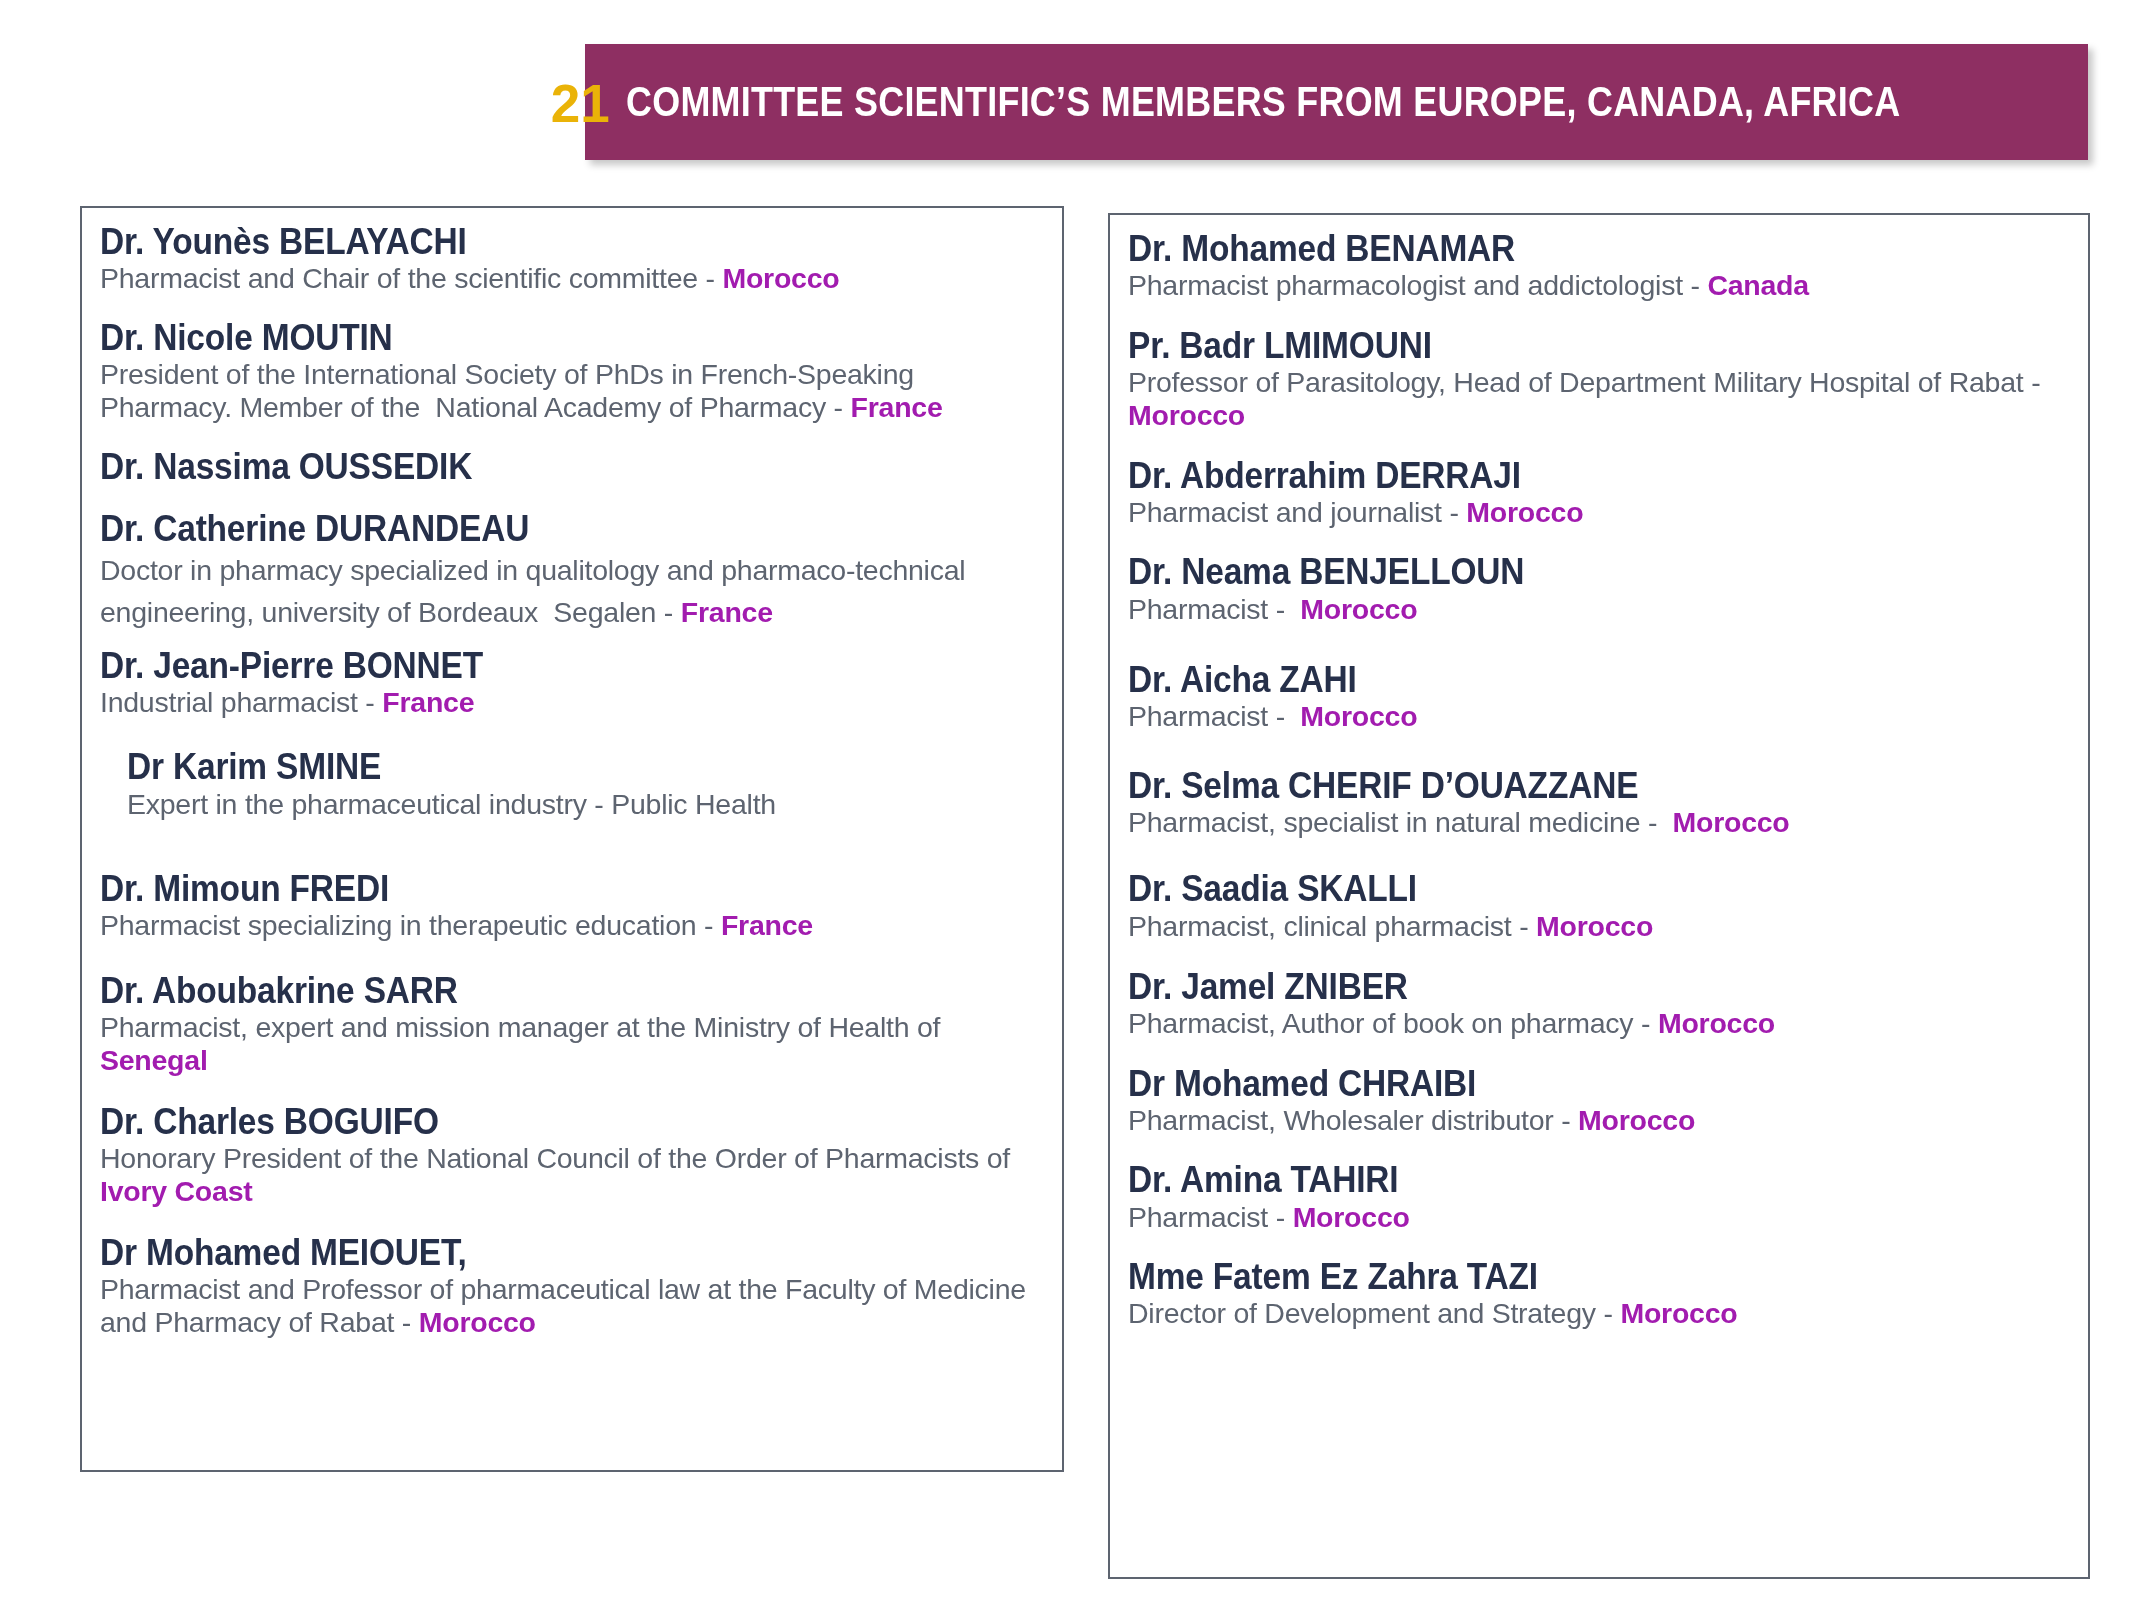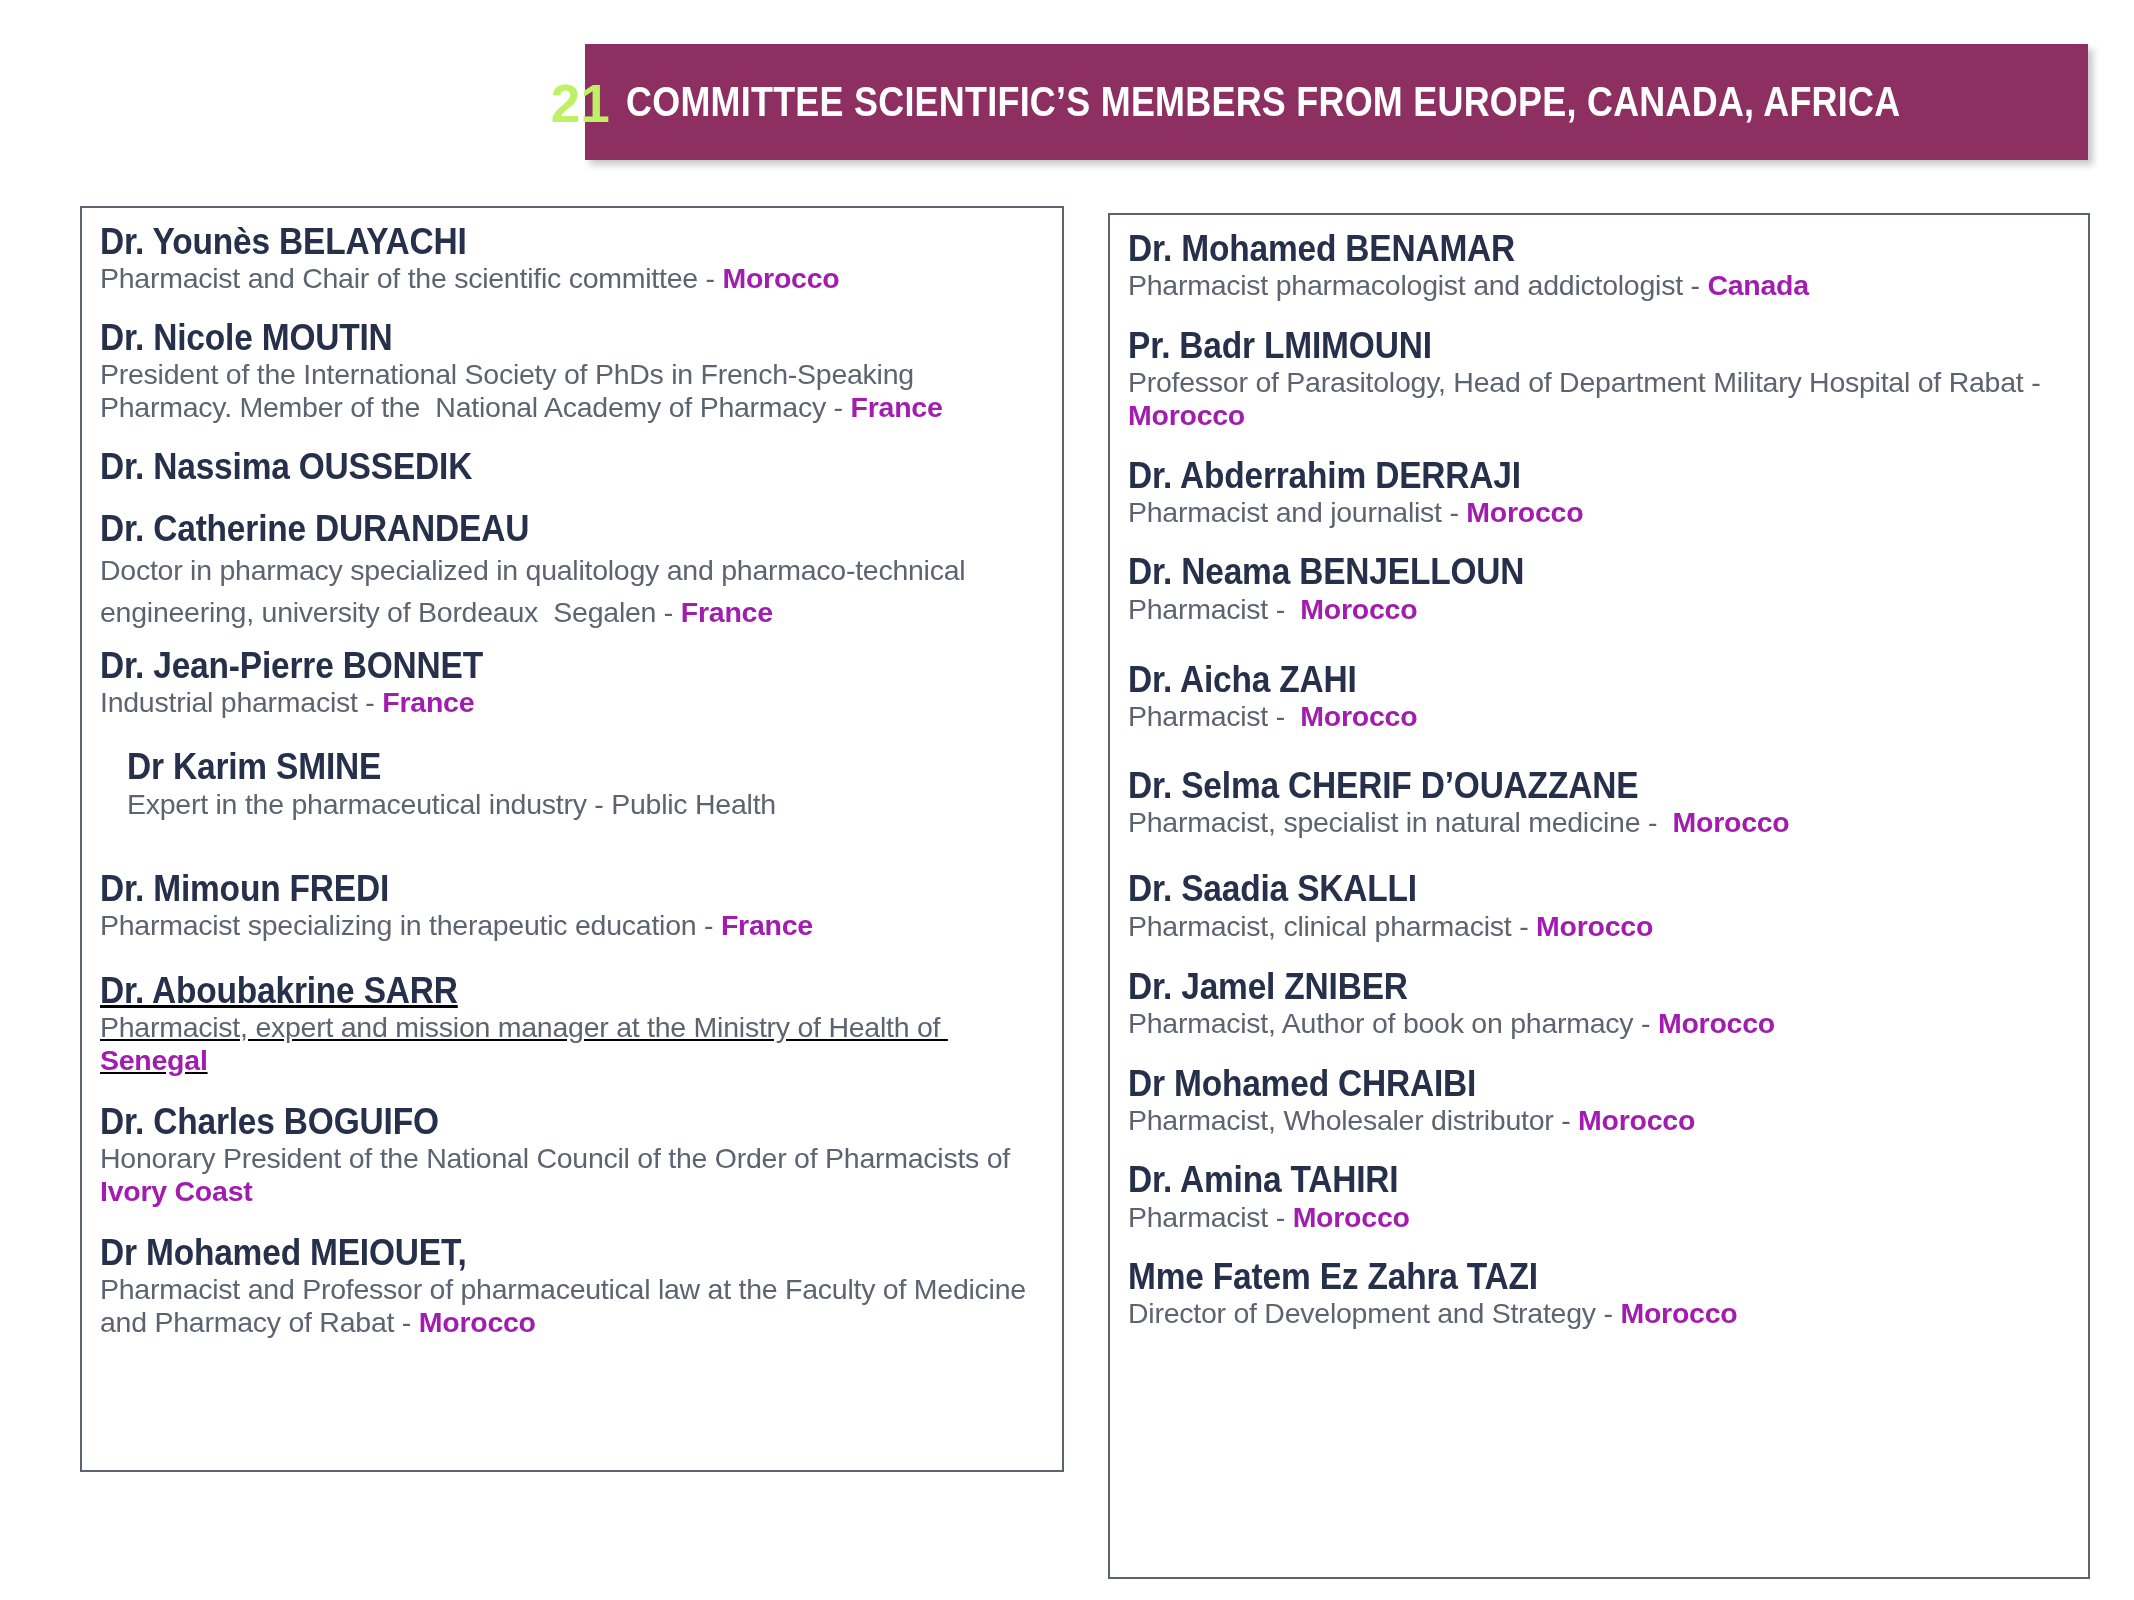--- a/index.html
+++ b/index.html
@@ -25,21 +25,21 @@
     background: #8e2f62;
     box-shadow: 5px 5px 7px rgba(0,0,0,0.22);
     display: flex;
     align-items: center;
     justify-content: center;
     box-sizing: border-box;
     padding-left: 12px;
     padding-right: 18px;
   }
   .banner-num {
-    color: #bef264;
+    color: #eab308;
     font-family: "Liberation Sans", sans-serif;
     font-weight: bold;
     font-size: 53px;
     line-height: 1;
     letter-spacing: 0px;
     margin-right: 16px;
     position: relative;
     top: 1px;
   }
   .banner-title {
@@ -110,21 +110,21 @@
   }
 
   
   .col-left .entry { margin-bottom: 22px; }
   .col-left .entry.e0 { margin-bottom: 22px; }
   .col-left .entry.e3 .entry-desc { line-height: 1.48; }
   .col-left .entry.e3 { margin-bottom: 12px; }
   .col-left .entry.e4 { margin-bottom: 28px; }
   .col-left .entry.e5 { margin-bottom: 28px; margin-left: 27px; }
   .col-left .entry.e6 { margin-bottom: 28px; margin-top: 48px; }
-  .col-left .entry.e7 { margin-bottom: 24px; text-decoration: underline; }
+  .col-left .entry.e7 { margin-bottom: 24px; }
   .col-left .entry.e8 { margin-bottom: 24px; }
   .col-left .entry.e9 { margin-bottom: 24px; }
 
   .col-right .entry { margin-bottom: 23px; }
   .col-right .entry.e3 { margin-bottom: 34px; }
   .col-right .entry.e4 { margin-bottom: 32px; }
   .col-right .entry.e5 { margin-bottom: 30px; }
   .col-right .entry.e6 { margin-bottom: 24px; }
 </style>
 </head>

